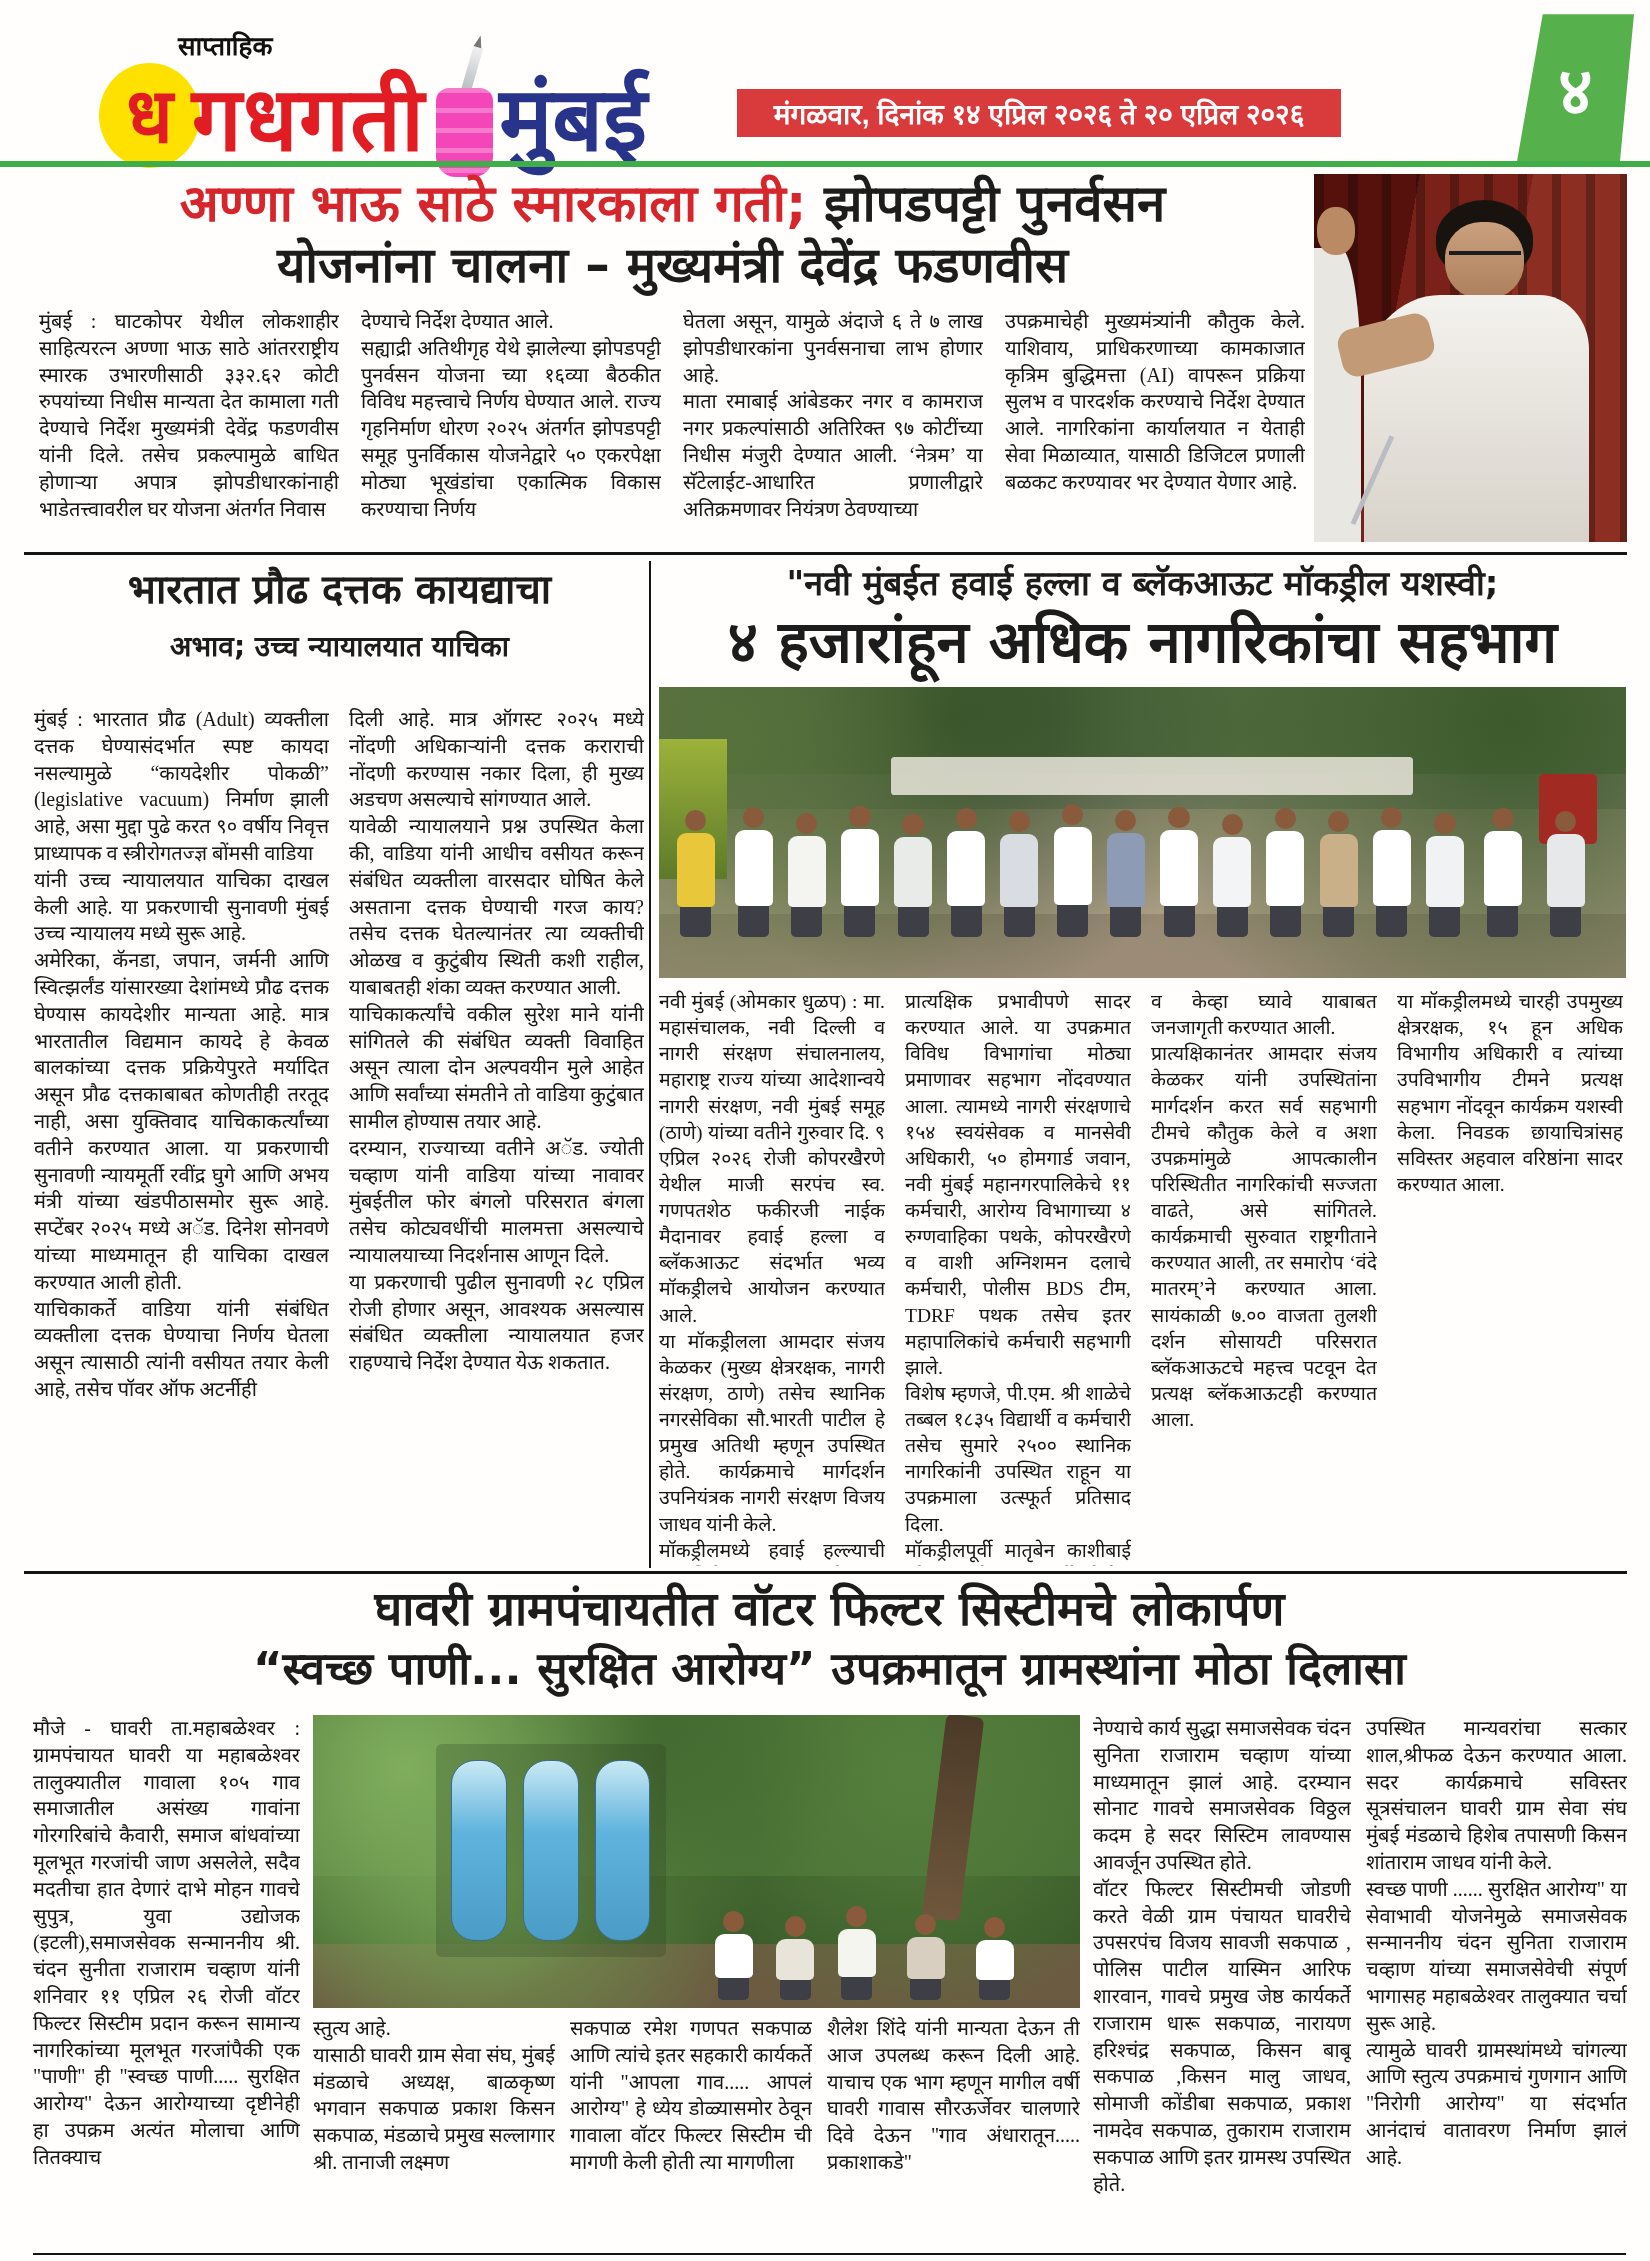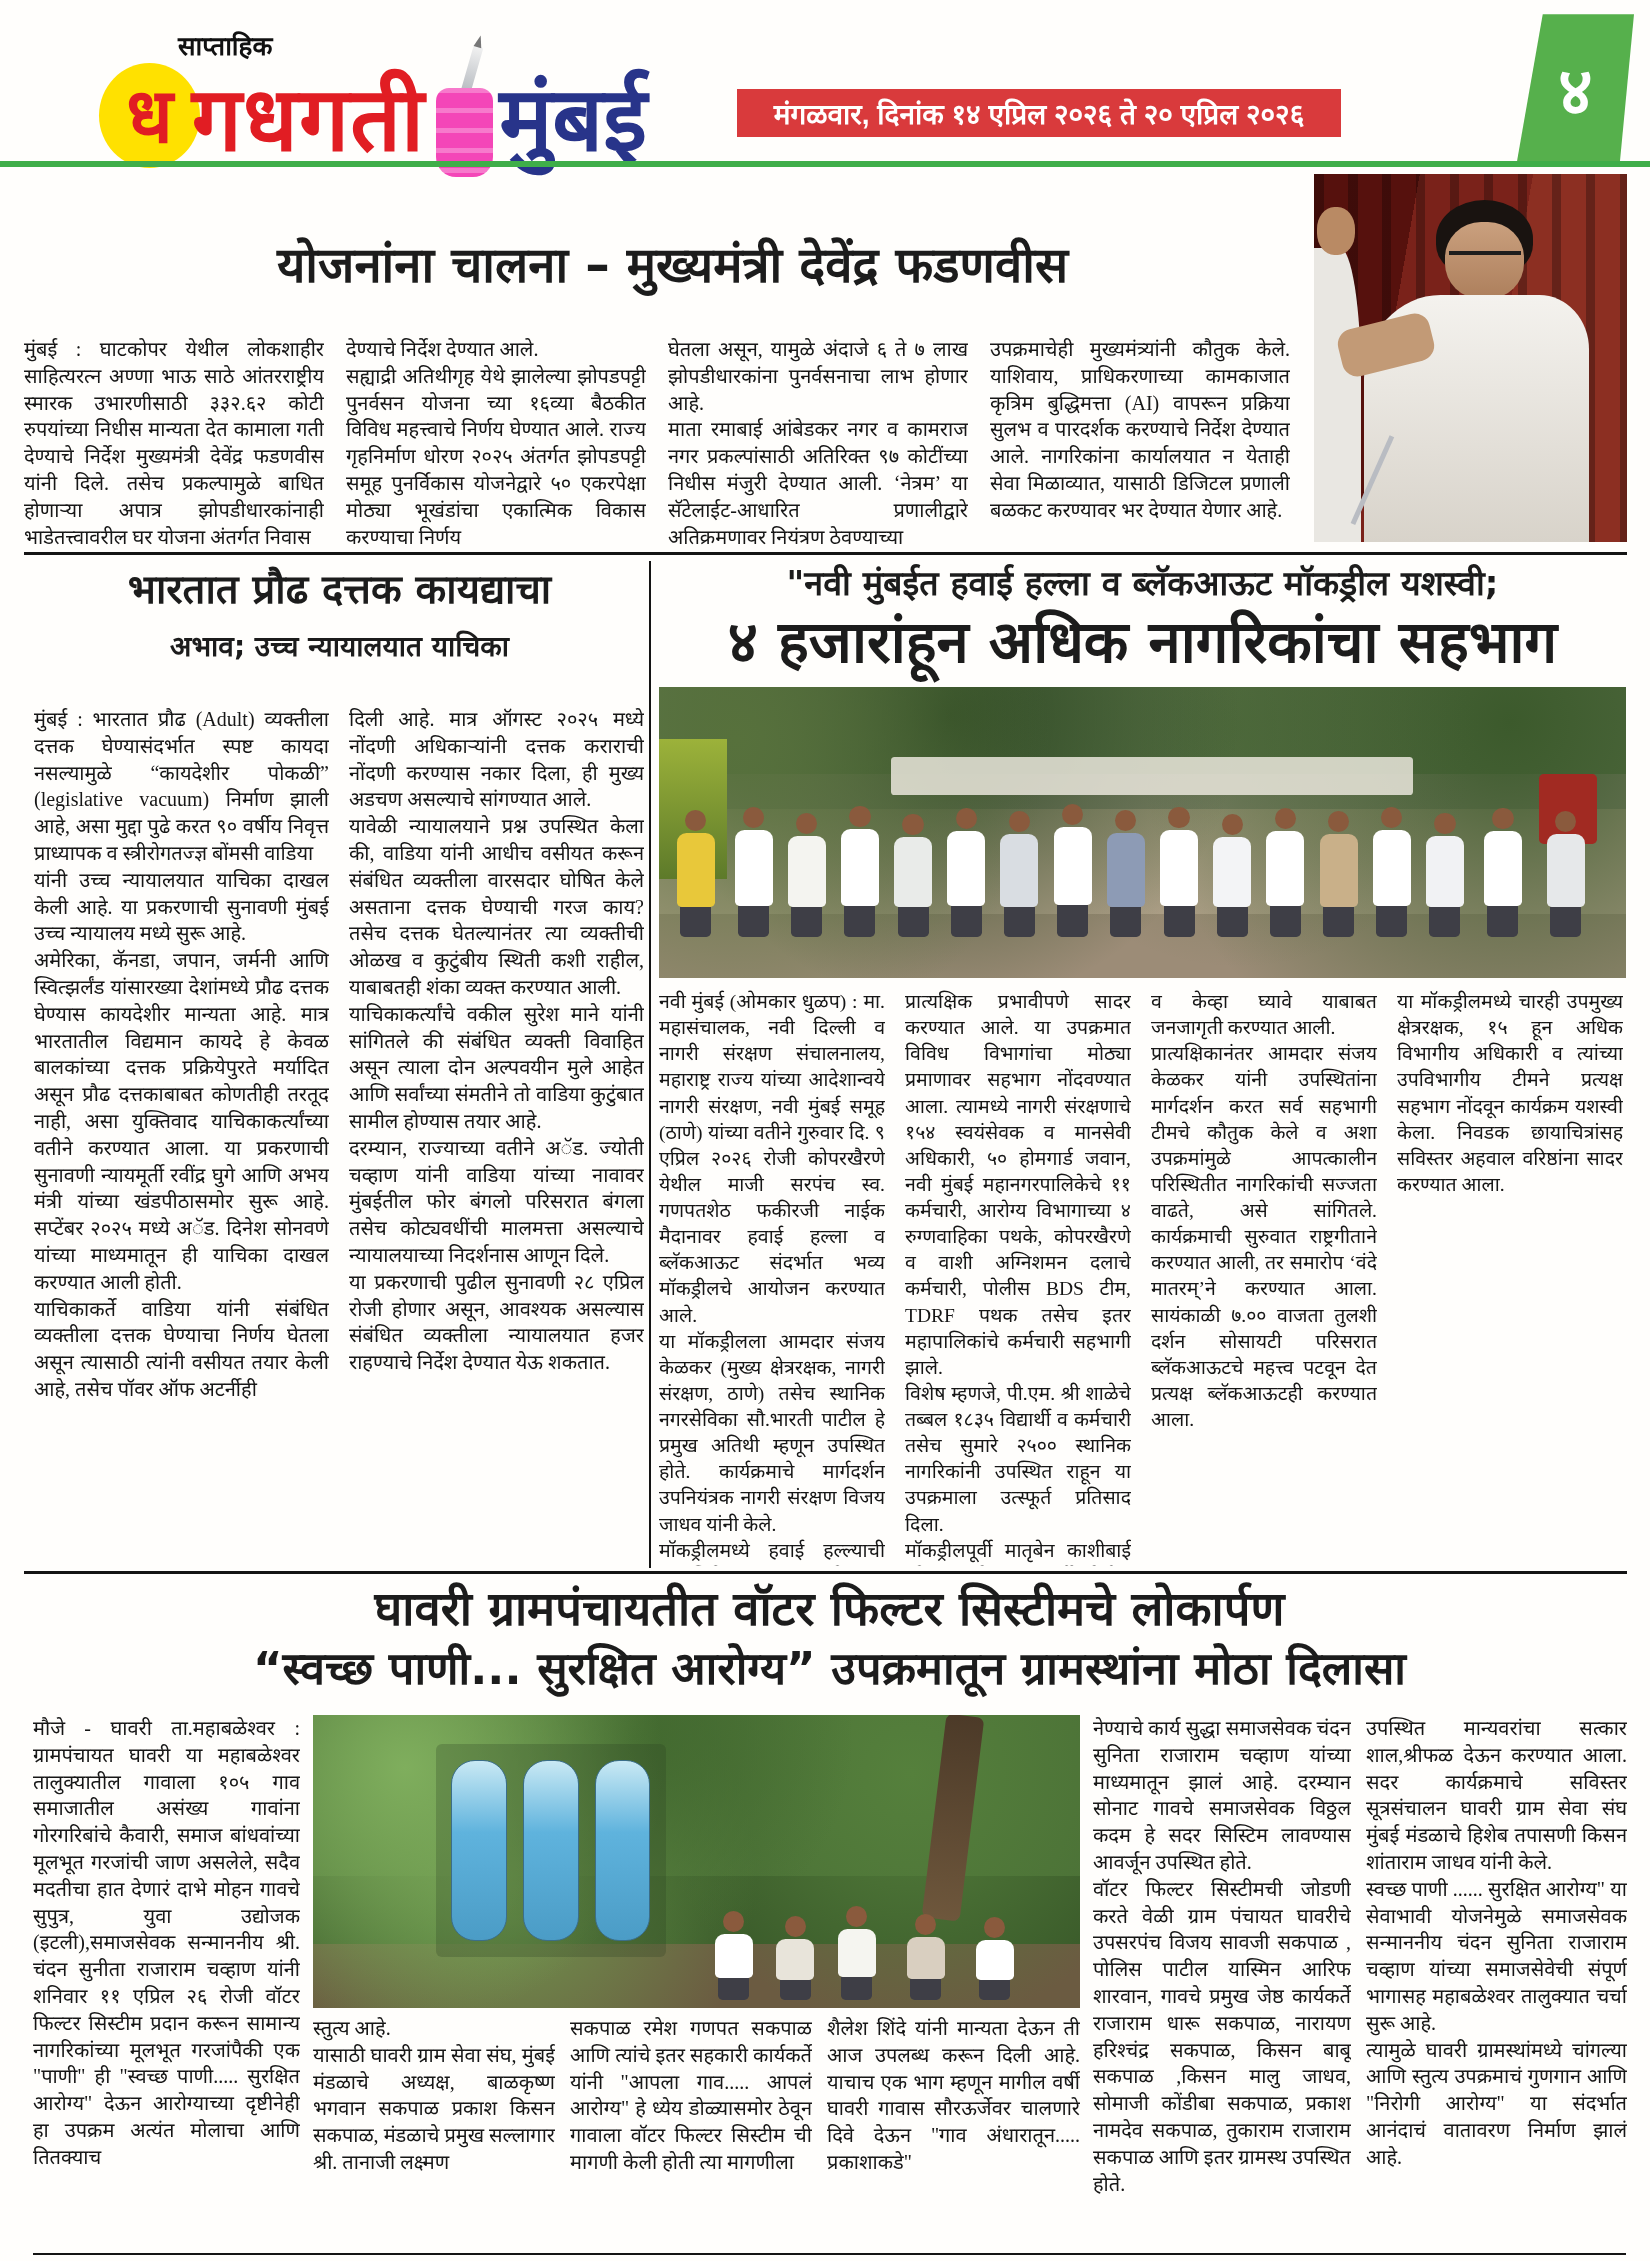--- a/index.html
+++ b/index.html
@@ -92,23 +92,26 @@
         <div class="pen"></div>
         <div class="hand"></div>
       </div>
       <div class="logo-city">मुंबई</div>
     </div>
     <div class="date-box">मंगळवार, दिनांक १४ एप्रिल २०२६ ते २० एप्रिल २०२६</div>
     <div class="page-badge">४</div>
     <div class="green-rule"></div>
   </div>
 
+  <div class="hl" style="left:36px;top:175px;width:1273px;font-size:51px;">
+    <span class="red">अण्णा भाऊ साठे स्मारकाला गती;</span><span> झोपडपट्टी पुनर्वसन</span>
+  </div>
   <div class="hl" style="left:36px;top:239px;width:1273px;font-size:49px;">योजनांना चालना – मुख्यमंत्री देवेंद्र फडणवीस</div>
 
-  <div class="cols" style="left:24px;top:308px;width:1267px;gap:22px;margin-top:28px;">
+  <div class="cols" style="left:39px;top:308px;width:1267px;gap:22px;">
     <div class="col" style="width:300px;height:237px;font-size:20px;">मुंबई : घाटकोपर येथील लोकशाहीर साहित्यरत्न अण्णा भाऊ साठे आंतरराष्ट्रीय स्मारक उभारणीसाठी ३३२.६२ कोटी रुपयांच्या निधीस मान्यता देत कामाला गती देण्याचे निर्देश मुख्यमंत्री देवेंद्र फडणवीस यांनी दिले. तसेच प्रकल्पामुळे बाधित होणाऱ्या अपात्र झोपडीधारकांनाही भाडेतत्त्वावरील घर योजना अंतर्गत निवास</div>
     <div class="col" style="width:300px;height:237px;font-size:20px;">देण्याचे निर्देश देण्यात आले.
 सह्याद्री अतिथीगृह येथे झालेल्या झोपडपट्टी पुनर्वसन योजना च्या १६व्या बैठकीत विविध महत्त्वाचे निर्णय घेण्यात आले. राज्य गृहनिर्माण धोरण २०२५ अंतर्गत झोपडपट्टी समूह पुनर्विकास योजनेद्वारे ५० एकरपेक्षा मोठ्या भूखंडांचा एकात्मिक विकास करण्याचा निर्णय</div>
     <div class="col" style="width:300px;height:237px;font-size:20px;">घेतला असून, यामुळे अंदाजे ६ ते ७ लाख झोपडीधारकांना पुनर्वसनाचा लाभ होणार आहे.
 माता रमाबाई आंबेडकर नगर व कामराज नगर प्रकल्पांसाठी अतिरिक्त ९७ कोटींच्या निधीस मंजुरी देण्यात आली. ‘नेत्रम’ या सॅटेलाईट-आधारित प्रणालीद्वारे अतिक्रमणावर नियंत्रण ठेवण्याच्या</div>
     <div class="col" style="width:300px;height:237px;font-size:20px;">उपक्रमाचेही मुख्यमंत्र्यांनी कौतुक केले. याशिवाय, प्राधिकरणाच्या कामकाजात कृत्रिम बुद्धिमत्ता (AI) वापरून प्रक्रिया सुलभ व पारदर्शक करण्याचे निर्देश देण्यात आले. नागरिकांना कार्यालयात न येताही सेवा मिळाव्यात, यासाठी डिजिटल प्रणाली बळकट करण्यावर भर देण्यात येणार आहे.</div>
   </div>
 
   <div class="photo photo-cm" style="left:1314px;top:174px;width:313px;height:368px;">
     <div class="cm-side"></div>

